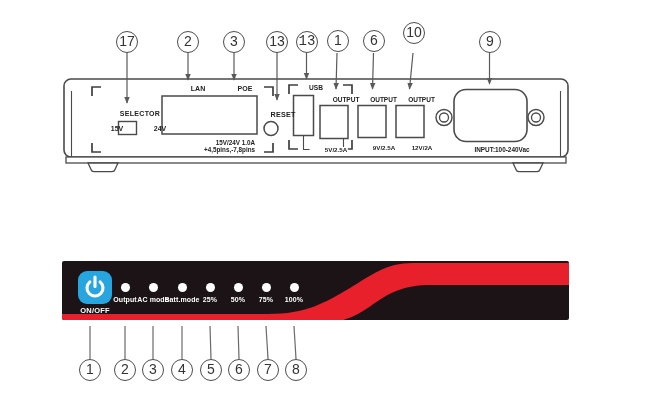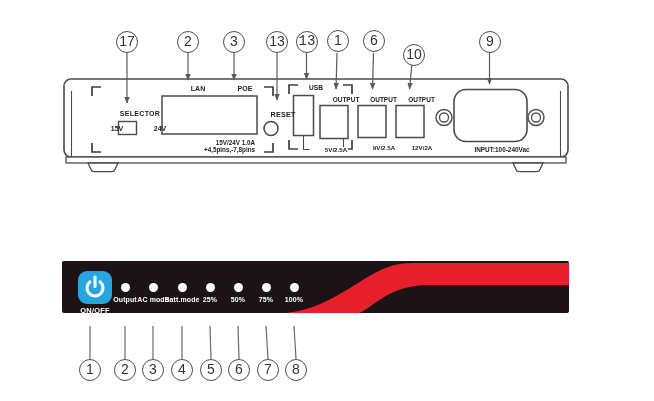--- a/index.html
+++ b/index.html
@@ -16,21 +16,21 @@
   }
   .rlbl.right{transform:none;text-align:right;}
   
   .co{
     position:absolute;width:22px;height:22px;border-radius:50%;
     border:1.6px solid #4d4d4d;background:#fff;color:#333;
     font-size:14px;line-height:19px;text-align:center;font-weight:400;
   }
   
   .front{
-    position:absolute;left:62px;top:261px;width:507px;height:52px;
+    position:absolute;left:62px;top:261px;width:507px;height:59px;
     background:#1b1315;border-radius:2px;overflow:hidden;
   }
   .front .swoosh{position:absolute;left:0;top:0;}
   .pwr{
     position:absolute;left:16px;top:10px;width:34px;height:33px;border-radius:9px;
   }
   .pwr svg{display:block;}
   .onoff{
     position:absolute;left:33px;top:45px;transform:translateX(-50%);
     color:#fff;font-weight:bold;font-size:7.5px;white-space:nowrap;letter-spacing:.2px;
@@ -146,21 +146,21 @@
   <div class="rlbl" style="left:410px;top:144.5px;font-size:6.2px;">12V/2A</div>
   <div class="rlbl" style="left:490px;top:147px;font-size:6.4px;">INPUT:100-240Vac</div>
 
   <div class="co" style="left:116px;top:31px;"><span>17</span></div>
   <div class="co" style="left:177px;top:31px;"><span>2</span></div>
   <div class="co" style="left:223px;top:31px;"><span>3</span></div>
   <div class="co" style="left:266px;top:31px;"><span>13</span></div>
   <div class="co" style="left:296px;top:31px;font-family:Liberation Mono, monospace;"><span>13</span></div>
   <div class="co" style="left:327px;top:30px;"><span>1</span></div>
   <div class="co" style="left:363px;top:30px;"><span>6</span></div>
-  <div class="co" style="left:403px;top:44px;"><span>10</span></div>
+  <div class="co" style="left:403px;top:22px;"><span>10</span></div>
   <div class="co" style="left:479px;top:31px;"><span>9</span></div>
 
   <div class="front">
 
     <svg class="swoosh" width="507" height="64" viewBox="0 0 507 64">
       <path d="M0,53 L205,53 C245,53 262,42 288,27 C310,14 323,2 351,2 L507,2 L507,24 L370,24
                C340,24 327,32 308,45.5 C288,59.5 272,64 235,64 L0,64 Z" fill="#e7202b"></path>
     </svg>
 
     <div class="pwr" style="background:#27a5df;">

